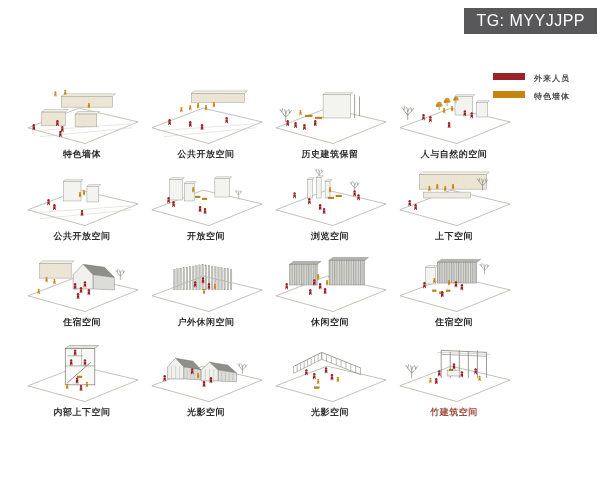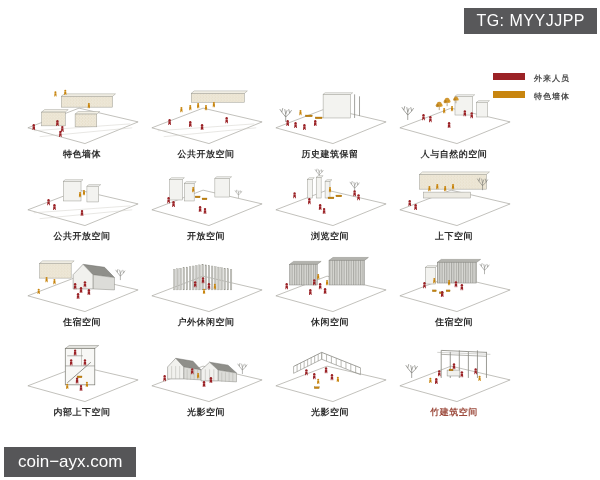--- a/index.html
+++ b/index.html
@@ -37,21 +37,20 @@
       <rect width="2.4" height="4" fill="#d9d9d5"></rect>
       <rect x="0" width="1.1" height="4" fill="#a9a9a4"></rect>
     </pattern>
   </defs>
 </svg>
 
 <div class="page">
 
   <div class="tg-badge">TG: MYYJJPP</div>
 
-  <div class="coin-badge">coin−ayx.com</div>
 
 
   <div class="legend">
     <div class="legend-row">
       <span class="legend-swatch" style="background: rgb(155, 34, 38);"></span>
       <span class="legend-label">外来人员</span>
     </div>
     <div class="legend-row">
       <span class="legend-swatch" style="background: rgb(200, 133, 14);"></span>
       <span class="legend-label">特色墙体</span>

